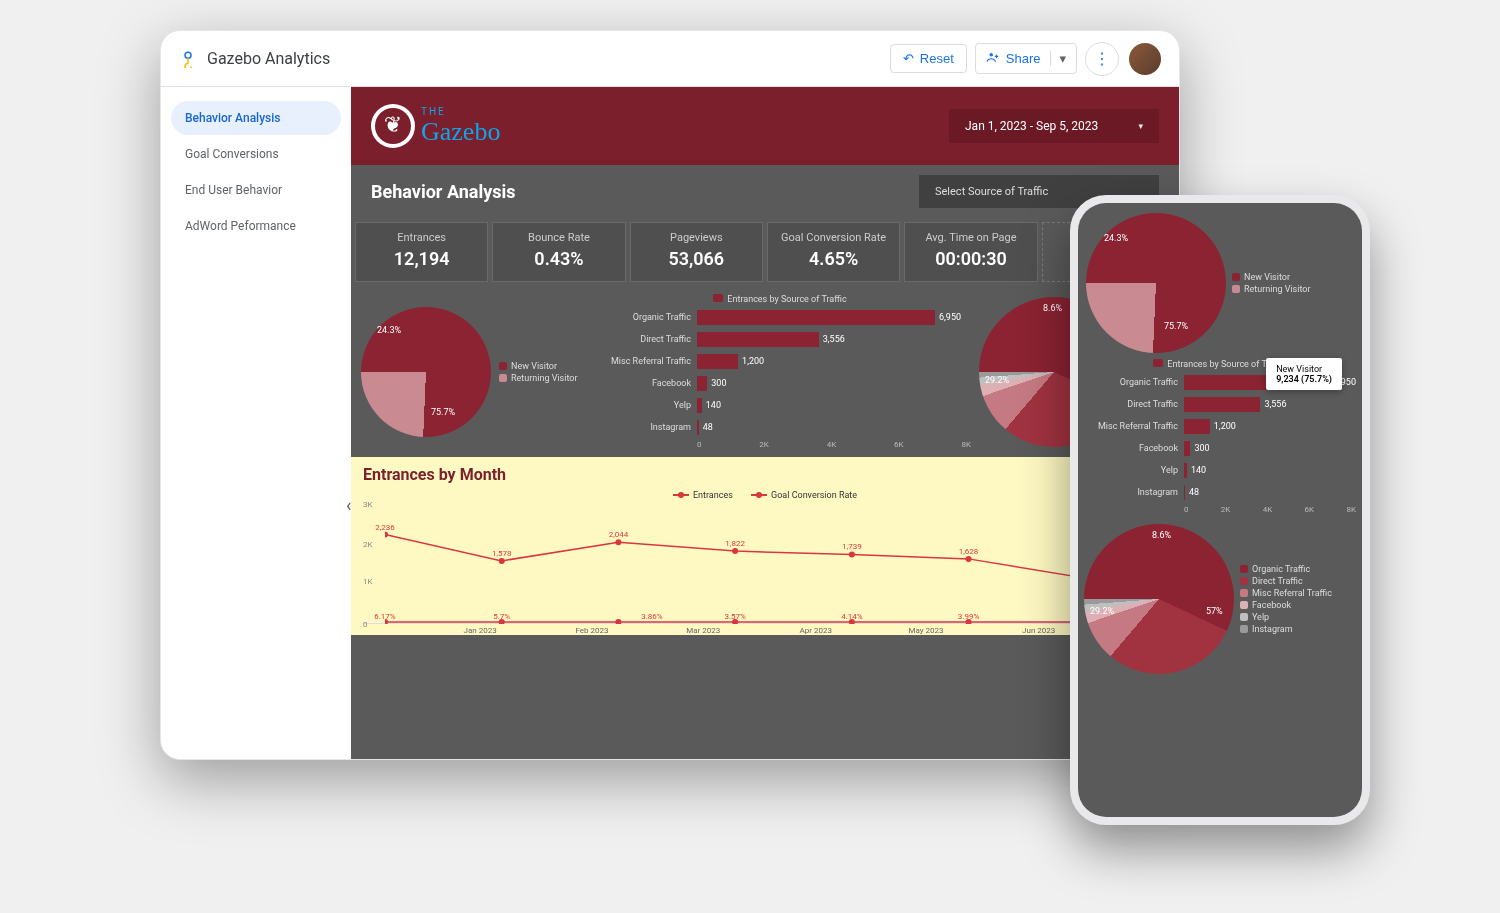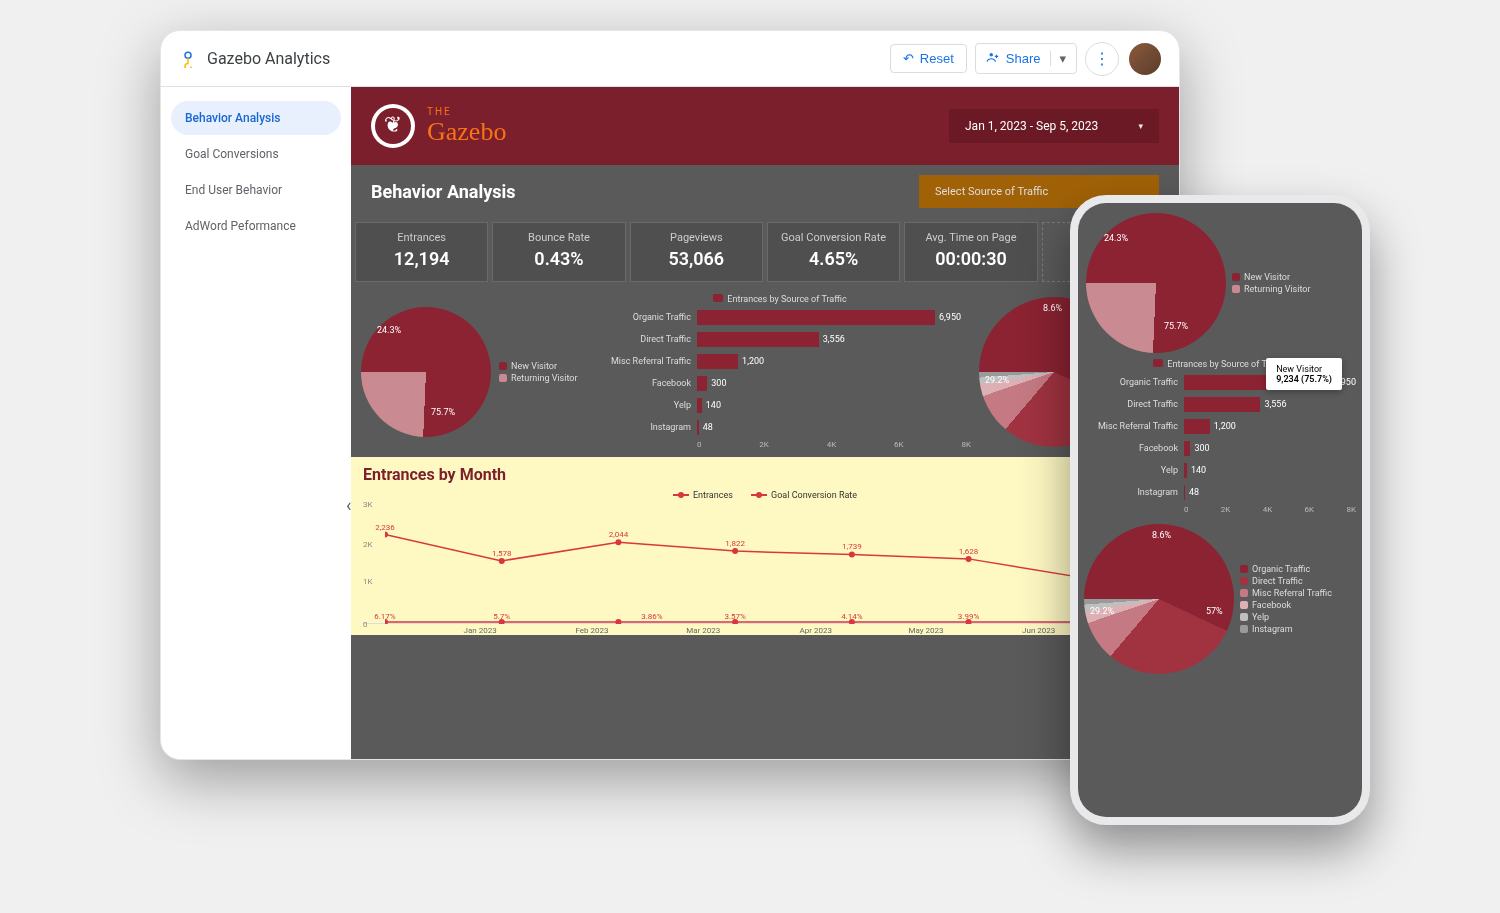--- a/index.html
+++ b/index.html
@@ -24,32 +24,32 @@
   .body { flex:1; display:flex; overflow:hidden;}
   .sidebar { width: 190px; padding: 14px 10px; }
   .side-item { padding: 10px 14px; font-size: 12px; color:#5f6368; border-radius: 18px; margin-bottom: 2px; cursor:pointer;}
   .side-item.active { background:#e8f0fe; color:#1967d2; font-weight:500;}
   .collapse { position:absolute; left: 342px; top: 490px; color:#5f6368; font-size:18px; cursor:pointer; padding:4px;}
   
   .main { flex:1; background:#5a5a5a; position:relative; overflow:hidden;}
   
   
   .brand { background:#7a1f2b; height:78px; display:flex; align-items:center; padding:0 20px; }
-  .brand-logo { color:#f97316; display:flex; align-items:center; gap:12px;}
+  .brand-logo { color:#0ea5e9; display:flex; align-items:center; gap:6px;}
   .swan-logo { width:44px; height:44px; background:#fff; border-radius:50%; position:relative; }
   .swan-logo::before{ content:''; position:absolute; inset:4px; background:#7a1f2b; border-radius:50%;}
   .swan-logo::after{ content:'❦'; position:absolute; color:#fff; font-size:22px; left:50%; top:50%; transform:translate(-50%,-55%);}
   .brand-text .the { font-size:10px; letter-spacing:2px; }
   .brand-text .gaz { font-family: Georgia, serif; font-size:26px; }
   .date-pick { margin-left:auto; background:#6b1a25; color:#fff; font-size:12px; padding:10px 16px; width:210px; display:flex; justify-content:space-between; align-items:center; cursor:pointer;}
   .date-pick::after{ content:'▾'; font-size:9px; opacity:.9;}
 
   .page-head { background:#5a5a5a; display:flex; align-items:center; padding:10px 20px; }
   .page-head h2 { color:#fff; font-size:18px; font-weight:700; }
-  .source-sel { margin-left:auto; background:#a16207; color:#ddd; font-size:11px; padding:10px 16px; width:240px; cursor:pointer;}
+  .source-sel { margin-left:auto; background:#404040; color:#ddd; font-size:11px; padding:10px 16px; width:240px; cursor:pointer;}
 
   
   .kpis { display:flex; gap:4px; padding:4px 4px; background:#5a5a5a;}
   .kpi { flex:1; background:#4f4f4f; border:1px solid #6a6a6a; text-align:center; padding:6px 4px 12px; color:#fff; }
   .kpi.ghost { border:1px dashed #888; background:transparent; opacity:.7;}
   .kpi .lab { font-size:11px; color:#ccc; padding:2px 0 4px;}
   .kpi .val { font-size:18px; font-weight:600;}
 
   
   .charts { display:flex; padding:8px 10px 0; gap:8px; background:#5a5a5a;}

